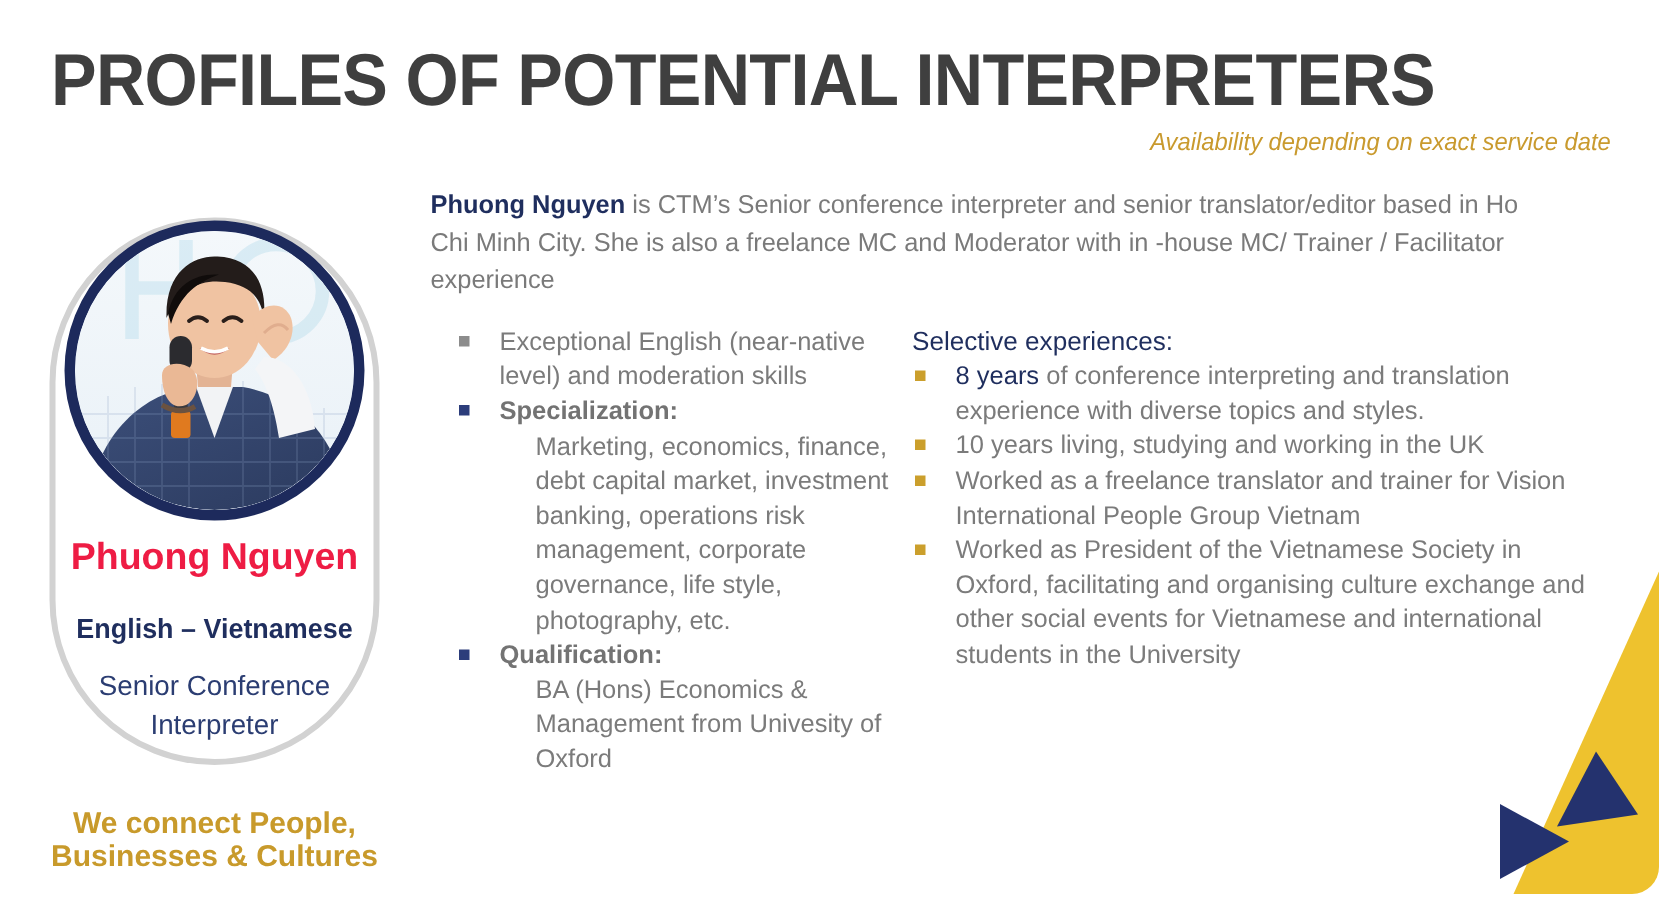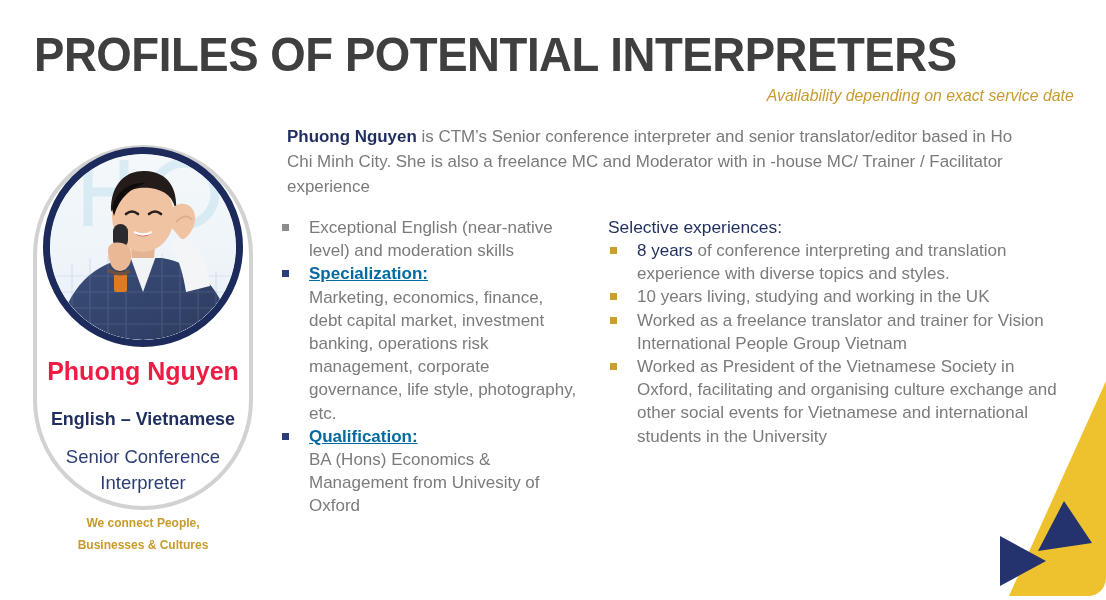--- a/index.html
+++ b/index.html
@@ -100,24 +100,24 @@
     left: 0; right: 0;
     top: 295px;
     text-align: center;
     font-size: 18.5px;
     line-height: 26px;
     color: #2b3d72;
   }
   #tagline {
     position: absolute;
     left: 33px;
-    top: 512px;
+    top: 538px;
     width: 220px;
     text-align: center;
-    font-size: 12px;
+    font-size: 20px;
     line-height: 22px;
     font-weight: bold;
     color: #c89a2b;
   }
 
   
   #intro {
     position: absolute;
     left: 287px;
     top: 124px;
@@ -129,21 +129,21 @@
     transform-origin: left top;
   }
   #intro .lead {
     color: #1f2e5e;
     font-weight: bold;
   }
 
   
   #col-left {
     position: absolute;
-    left: 280px;
+    left: 304px;
     top: 216px;
     width: 300px;
   }
   #col-right {
     position: absolute;
     left: 608px;
     top: 216px;
     width: 450px;
   }
 
@@ -167,28 +167,27 @@
     width: 7px;
     height: 7px;
   }
   .marker.gray  { background: #8c8c8c; }
   .marker.blue  { background: #2c3d7b; }
   .marker.gold  { background: #cb9f2c; }
 
   .b-head {
     display: block;
     font-weight: bold;
-    color: #0369a1;
-    text-decoration: underline;
+    color: #737373;
   }
   .b-inline-strong {
     font-weight: normal;
     color: #1f2e5e;
   }
-  .b-body { display: block; }
+  .b-body { display: block; margin-left: 24px; }
 
   #right-heading {
     font-size: 17.4px;
     font-weight: normal;
     color: #1f2e5e;
     margin: 0 0 1px 0;
     line-height: 22px;
   }
 
   

